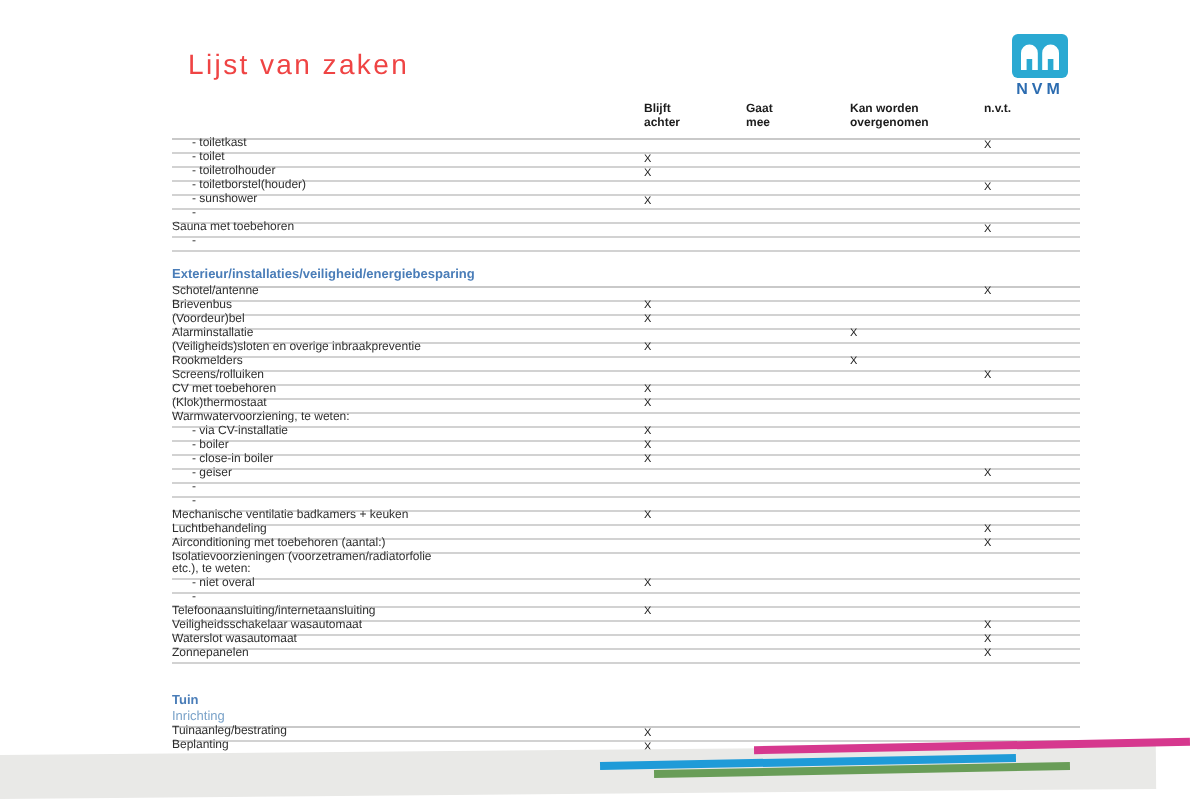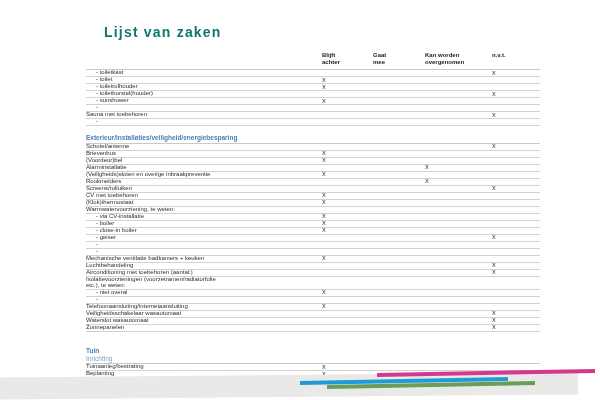--- a/index.html
+++ b/index.html
@@ -1,22 +1,22 @@
 <!DOCTYPE html>
 <html><head>
 <meta charset="utf-8">
 <style>
   html,body { margin:0; padding:0; background:#fff; }
   .page {
     position:relative; width:600px; height:400px; background:#ffffff;
     overflow:hidden; font-family:"Liberation Sans", sans-serif;
   }
   .title {
-    position:absolute; left:104px; top:24px;
-    font-size:14px; font-weight:bold; letter-spacing:1.2px; color:#0f766e;
+    position:absolute; left:94px; top:24px;
+    font-size:14px; font-weight:normal; letter-spacing:1.2px; color:#ef4444;
   }
   
   .logo { position:absolute; left:503px; top:17px; width:34px; text-align:center; }
   .logo svg { display:block; margin:0 auto; }
   .logo-text { font-size:8px; font-weight:bold; color:#2c6cb0; letter-spacing:2px; margin-top:1px; }
 
   
   .table { position:absolute; left:86px; top:52px; width:454px; font-size:6px; color:#2e2e2e; }
   .thead { display:flex; font-weight:bold; color:#1c1c1c; line-height:6.5px; padding-bottom:4px; }
   .thead .spacer { width:236px; }
@@ -54,20 +54,30 @@
   .stripe-blue    { left:300px; top:379px; width:208px; z-index:4; }
   .stripe-green   { left:327px; top:383px; width:208px; z-index:3; }
 </style>
 </head>
 <body>
 
 <div class="page">
 
   <div class="title">Lijst van zaken</div>
 
+  <div class="logo">
+    <svg width="28" height="22" viewBox="0 0 28 22">
+      <rect x="0" y="0" width="28" height="22" rx="3" fill="#2aa9d2"></rect>
+      <path d="M4.5 18 v-8.5 a4.2 4.2 0 0 1 8.4 0 v8.5 z" fill="#ffffff"></path>
+      <path d="M15.1 18 v-8.5 a4.2 4.2 0 0 1 8.4 0 v8.5 z" fill="#ffffff"></path>
+      <rect x="7.3" y="12.5" width="2.8" height="5.5" fill="#2aa9d2"></rect>
+      <rect x="17.9" y="12.5" width="2.8" height="5.5" fill="#2aa9d2"></rect>
+    </svg>
+    <div class="logo-text">NVM</div>
+  </div>
 
   <div class="table">
     <div class="thead">
       <div class="spacer"></div>
       <div class="th c-blijft">Blijft
 achter</div>
       <div class="th c-gaat">Gaat
 mee</div>
       <div class="th c-kan">Kan worden
 overgenomen</div>

